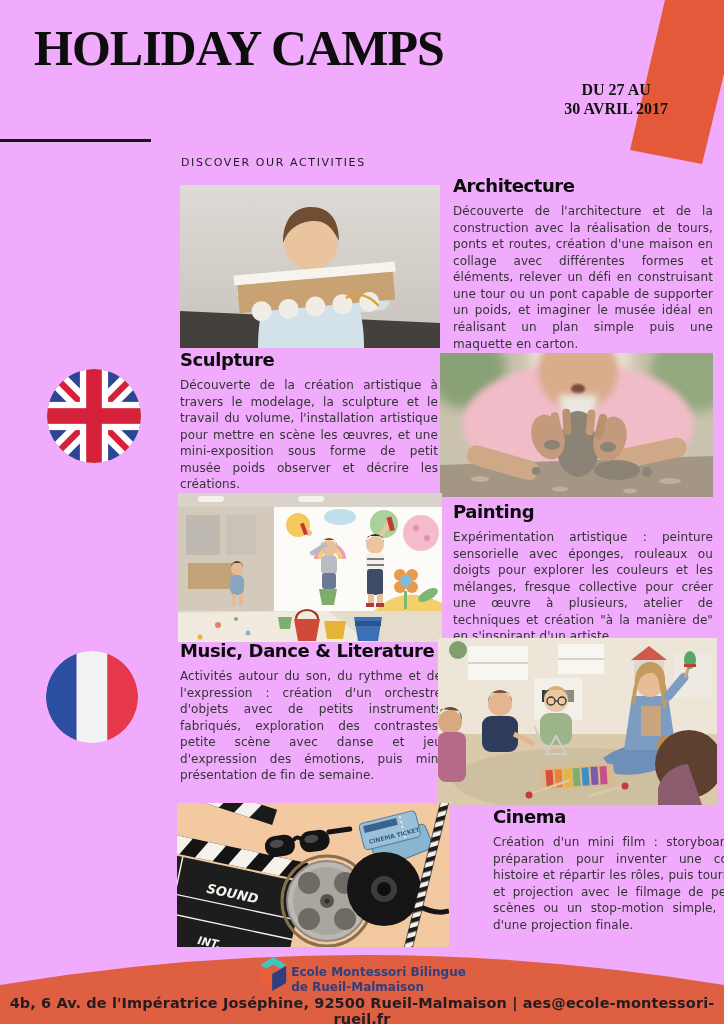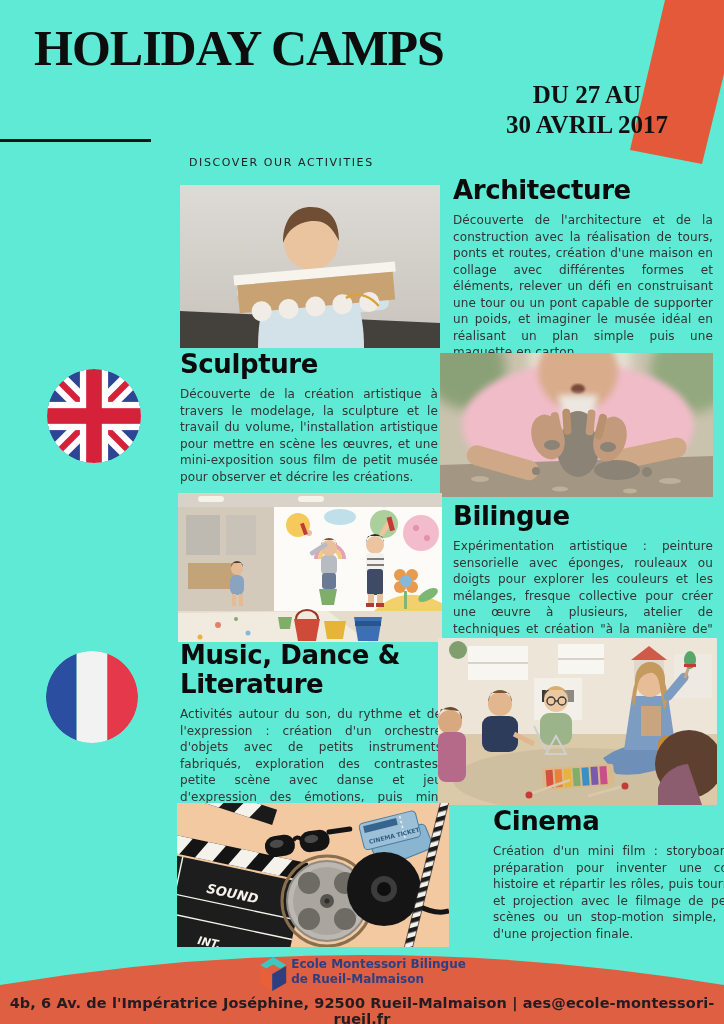--- a/index.html
+++ b/index.html
@@ -1,37 +1,37 @@
 <!DOCTYPE html>
 <html><head>
 <meta charset="utf-8">
 <style>
   html,body{margin:0;padding:0;background:#888;}
   .page{
     position:relative;width:724px;height:1024px;margin:0 auto;
-    background:#5eead4;overflow:hidden;
+    background:#f0abfc;overflow:hidden;
     font-family:"DejaVu Sans","Liberation Sans",sans-serif;color:#222;
   }
   
   .title{
     position:absolute;left:34px;top:24px;
     font-family:"Liberation Serif","DejaVu Serif",serif;
     font-weight:900;font-size:50px;line-height:.96;letter-spacing:-1px;color:#0d0d0d;
   }
   .date{
     position:absolute;right:56px;top:80px;text-align:center;
     font-family:"Liberation Serif","DejaVu Serif",serif;
-    font-weight:700;font-size:25px;line-height:1.2;color:#111;
+    font-weight:700;font-size:16px;line-height:1.2;color:#111;
   }
   .rule{position:absolute;left:0;top:139px;width:151px;height:3px;background:#161616;}
   .program-label{position:absolute;left:36px;top:147px;font-weight:700;font-size:22px;letter-spacing:-.3px;color:#0d0d0d;}
-  .subtitle{position:absolute;left:181px;top:156px;font-size:11px;letter-spacing:1.6px;color:#1d1d1d;margin-left:8px;}
+  .subtitle{position:absolute;left:181px;top:156px;font-size:11px;letter-spacing:1.6px;color:#1d1d1d;}
   
   .sect{position:absolute;}
-  .sect h2{margin:0 0 7px 0;font-size:26px;line-height:1.12;letter-spacing:-.4px;color:#0b0b0b;font-weight:700;}
+  .sect h2{margin:0 0 7px 0;font-size:18px;line-height:1.12;letter-spacing:-.4px;color:#0b0b0b;font-weight:700;}
   .sect p{margin:0;font-size:12px;line-height:1.38;text-align:justify;color:#343434;letter-spacing:.1px;}
   #sect-architecture{left:453px;top:176px;width:260px;}
   #sect-sculpture{left:180px;top:350px;width:258px;}
   #sect-painting{left:453px;top:502px;width:260px;}
   #sect-music{left:180px;top:641px;width:262px;}
   #sect-cinema{left:453px;top:807px;width:260px;margin-left:40px;}
   
   .photo{position:absolute;overflow:hidden;}
   .photo svg{display:block;}
   #photo-architecture{left:180px;top:185px;width:260px;height:163px;}
@@ -40,21 +40,21 @@
   #photo-music{left:438px;top:638px;width:279px;height:167px;}
   #photo-cinema{left:177px;top:803px;width:272px;height:144px;}
   
   .flag{position:absolute;border-radius:50%;overflow:hidden;}
   #flag-uk{left:47px;top:369px;width:94px;height:94px;}
   #flag-fr{left:46px;top:651px;width:92px;height:92px;}
   
   .slash-svg{position:absolute;left:0;top:0;width:724px;height:170px;pointer-events:none;}
   .footer-svg{position:absolute;left:0;bottom:0;width:724px;height:80px;}
   
-  .logo{position:absolute;left:50%;top:957px;transform:translateX(-50%);display:flex;align-items:flex-start;gap:3px;}
+  .logo{position:absolute;left:50%;top:957px;transform:translateX(-50%);display:flex;align-items:flex-end;gap:3px;}
   .logo-text{font-size:12px;font-weight:700;line-height:1.25;color:#2e3f7f;}
   .address{position:absolute;left:0;top:995px;width:100%;text-align:center;
     font-size:14.5px;font-weight:700;color:#241c22;letter-spacing:.1px;}
 </style>
 </head>
 <body>
 
 <div class="page">
 
   <svg class="slash-svg" viewBox="0 0 724 170">
@@ -103,21 +103,21 @@
       </g>
     </svg>
   </div>
   <div class="sect" id="sect-architecture">
     <h2>Architecture</h2>
     <p>Découverte de l'architecture et de la construction avec la réalisation de tours, ponts et routes, création d'une maison en collage avec différentes formes et éléments, relever un défi en construisant une tour ou un pont capable de supporter un poids, et imaginer le musée idéal en réalisant un plan simple puis une maquette en carton.</p>
   </div>
 
   <div class="sect" id="sect-sculpture">
     <h2>Sculpture</h2>
-    <p>Découverte de la création artistique à travers le modelage, la sculpture et le travail du volume, l'installation artistique pour mettre en scène les œuvres, et une mini-exposition sous film de petit musée pour observer et décrire les créations.</p>
+    <p>Découverte de la création artistique à travers le modelage, la sculpture et le travail du volume, l'installation artistique pour mettre en scène les œuvres, et une mini-exposition sous forme de petit musée poids observer et décrire les créations.</p>
   </div>
   <div class="photo" id="photo-sculpture">
     <svg viewBox="0 0 273 144" width="273" height="144">
       <defs>
         <filter id="b6">
             <feGaussianBlur stdDeviation="6"></feGaussianBlur>
           </filter>
         <filter id="b3">
             <feGaussianBlur stdDeviation="3"></feGaussianBlur>
           </filter>
@@ -228,21 +228,21 @@
         <polygon points="100,124 114,124 112,136 102,136" fill="#7fae6b"></polygon>
         <polygon points="116,126 142,126 138,148 120,148" fill="#cf4a38"></polygon>
         <path d="M118,126 a11,9 0 0 1 22,0" stroke="#9c3528" stroke-width="2" fill="none"></path>
         <polygon points="146,128 168,128 165,146 149,146" fill="#e7b43a"></polygon>
         <polygon points="176,124 204,124 200,148 180,148" fill="#3c6fb3"></polygon>
         <rect x="177" y="128" width="26" height="5" fill="#2c5488"></rect>
       </g>
     </svg>
   </div>
   <div class="sect" id="sect-painting">
-    <h2>Bilingue</h2>
+    <h2>Painting</h2>
     <p>Expérimentation artistique : peinture sensorielle avec éponges, rouleaux ou doigts pour explorer les couleurs et les mélanges, fresque collective pour créer une œuvre à plusieurs, atelier de techniques et création "à la manière de" en s'inspirant d'un artiste.</p>
   </div>
 
   <div class="sect" id="sect-music">
     <h2>Music, Dance &amp; Literature</h2>
     <p>Activités autour du son, du rythme et de l'expression : création d'un orchestre d'objets avec de petits instruments fabriqués, exploration des contrastes, petite scène avec danse et jeu d'expression des émotions, puis mini présentation de fin de semaine.</p>
   </div>
   <div class="photo" id="photo-music">
     <svg viewBox="0 0 279 167" width="279" height="167">
       <rect width="279" height="167" fill="#ece5d8"></rect>

